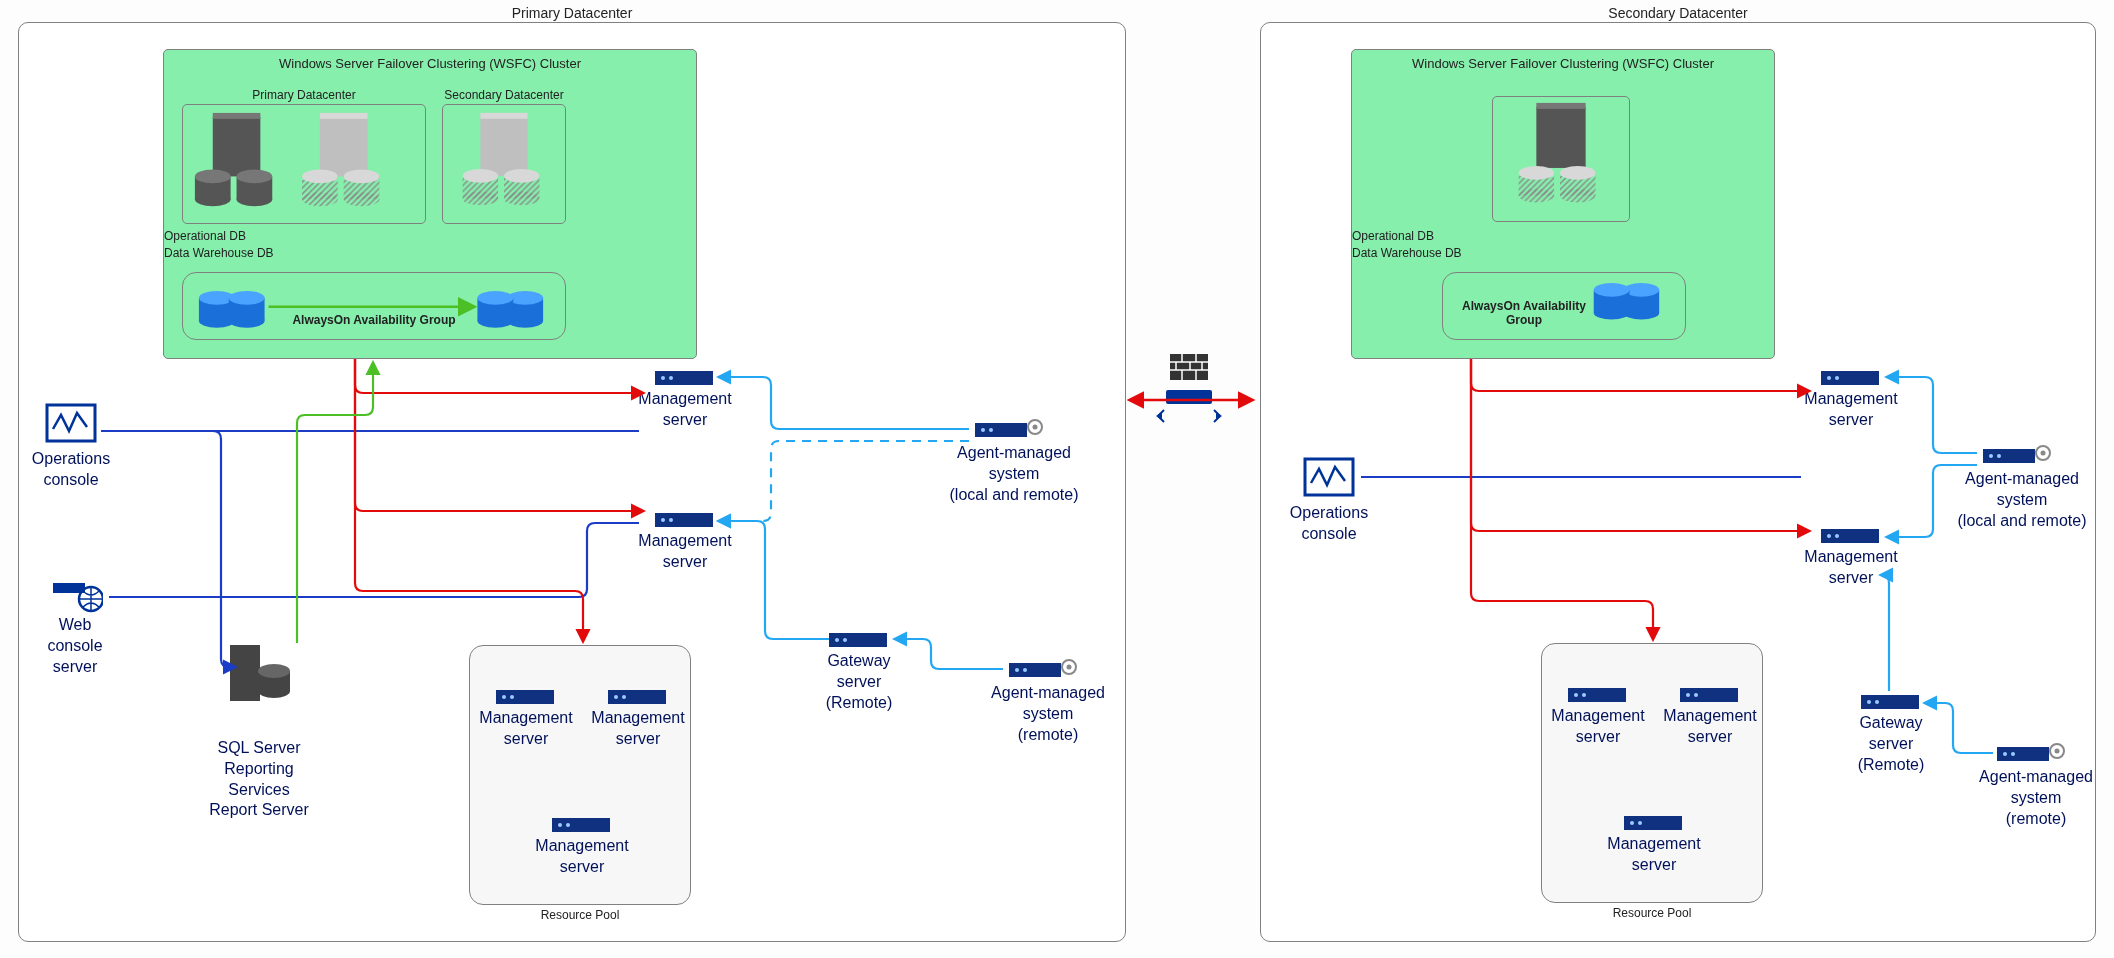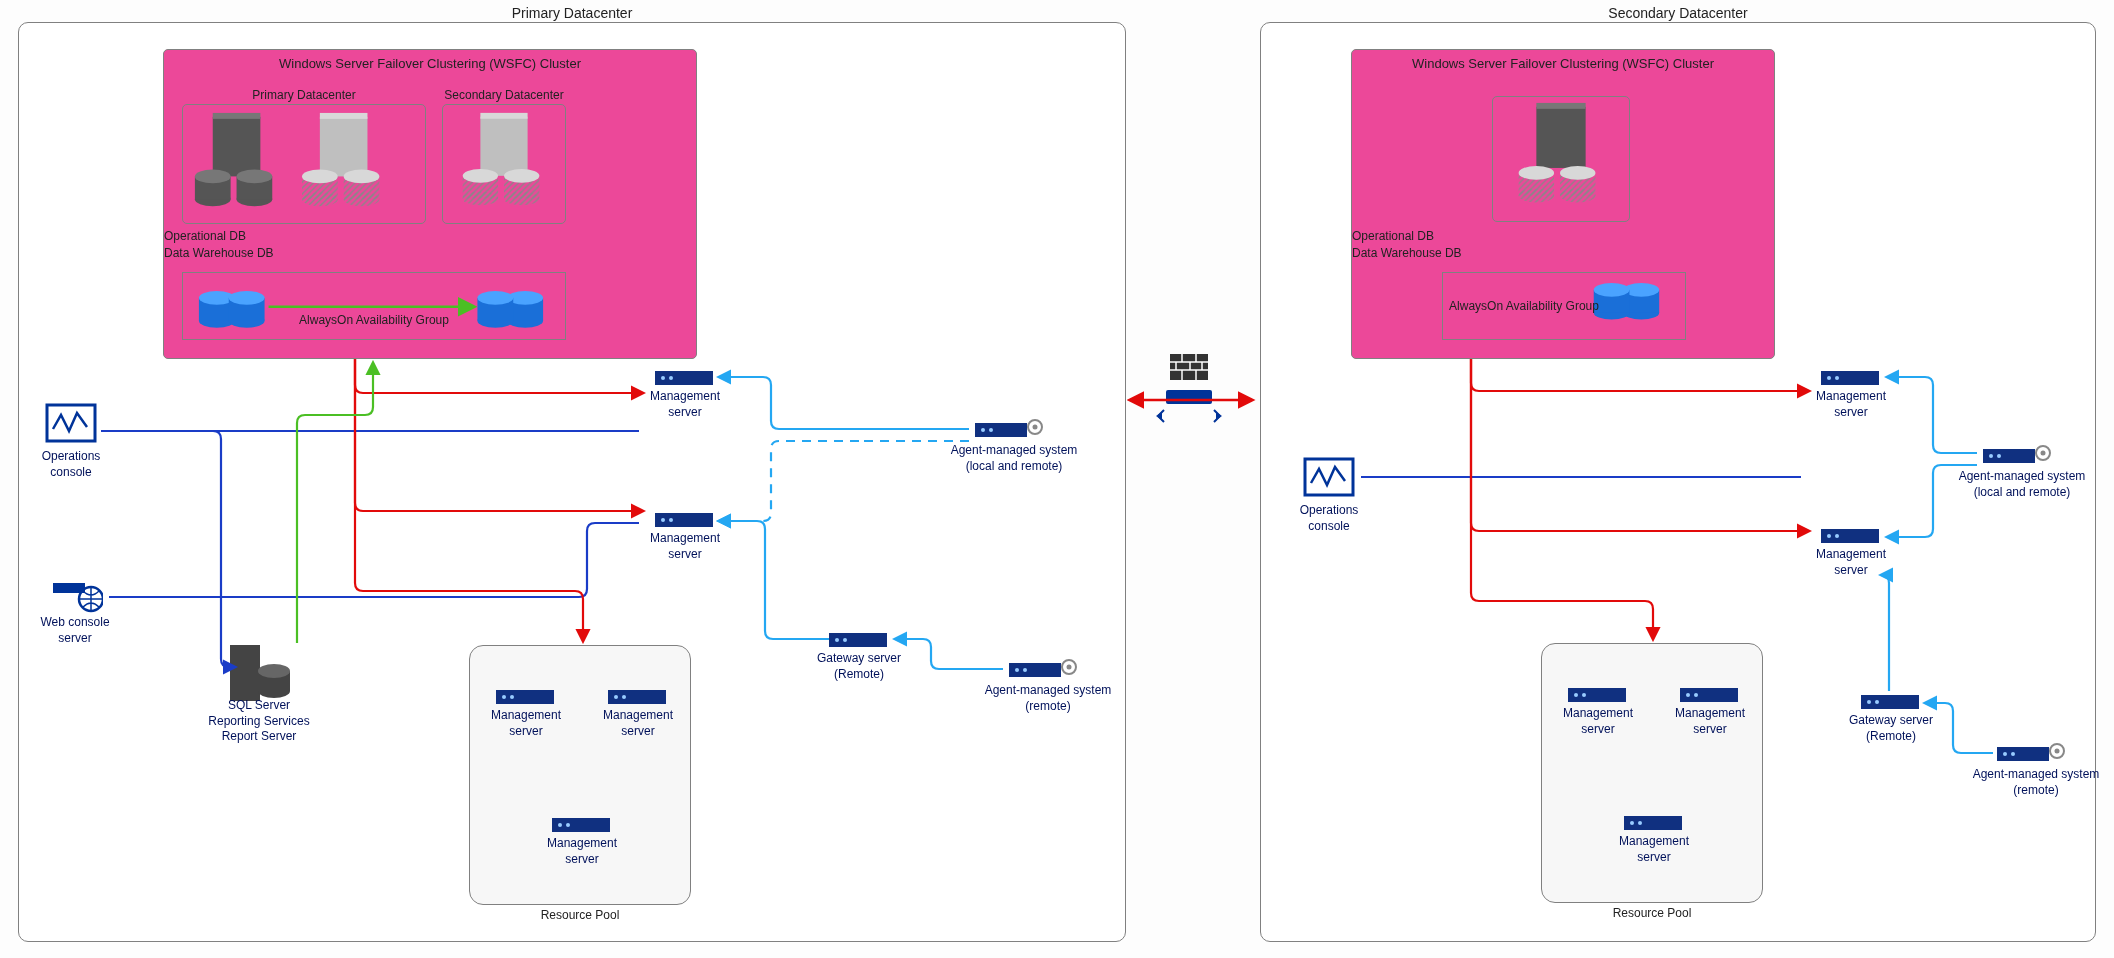--- a/index.html
+++ b/index.html
@@ -26,21 +26,21 @@
     top: -18px;
     left: 0;
     width: 100%;
     text-align: center;
     font-size: 14px;
   }
   .wsfc-box {
     position: absolute;
     border: 1.5px solid #808080;
     border-radius: 5px;
-    background: #ec4899;
+    background: #86efac;
   }
   .wsfc-title {
     position: absolute;
     top: 6px;
     left: 0;
     width: 100%;
     text-align: center;
     font-size: 13px;
   }
   .inner-box {
@@ -59,21 +59,22 @@
   .db-label-block {
     position: absolute;
     text-align: left;
     font-size: 12px;
     line-height: 1.4;
     width: 100%;
   }
   .ag-box {
     position: absolute;
     border: 1.5px solid #808080;
-    border-radius: 0;
+    border-radius: 14px;
+    font-weight: bold;
   }
   .ag-label {
     position: absolute;
     font-size: 12px;
     text-align: center;
   }
   .rp-box {
     position: absolute;
     border: 1.5px solid #808080;
     border-radius: 14px;
@@ -82,21 +83,21 @@
   .rp-title {
     position: absolute;
     bottom: -18px;
     left: 0;
     width: 100%;
     text-align: center;
     font-size: 12px;
   }
   .node-label {
     position: absolute;
-    font-size: 12px;
+    font-size: 16px;
     line-height: 1.3;
     color: #00115a;
     text-align: center;
   }
   svg.overlay {
     position: absolute;
     inset: 0;
     pointer-events: none;
   }
   svg.arrows { overflow: visible; }
@@ -216,21 +217,21 @@
   <div class="node-label" style="left:14px; top:592px; width:84px; white-space:pre-line;text-align:center;">Web console server</div>
 
   <div style="position:absolute; left:205px; top:616px;">
     <svg width="70" height="70">
       <rect x="6" y="6" width="30" height="56" fill="#444"></rect>
       <ellipse cx="50" cy="52" rx="16" ry="7" fill="#444"></ellipse>
         <rect x="34" y="32" width="32" height="20" fill="#444"></rect>
         <ellipse cx="50" cy="32" rx="16" ry="7" fill="#666"></ellipse>
     </svg>
   </div>
-  <div class="node-label" style="left:176px; top:675px; width:128px; white-space:pre-line;">SQL Server
+  <div class="node-label" style="left:176px; top:715px; width:128px; white-space:pre-line;">SQL Server
 Reporting Services
 Report Server</div>
 
   <div style="position:absolute; left:636px; top:348px;">
     <svg width="58" height="14">
         <rect width="58" height="14" fill="#103080"></rect>
         <circle cx="8" cy="7" r="2" fill="#9cf"></circle>
         <circle cx="16" cy="7" r="2" fill="#9cf"></circle>
       </svg>
   </div>

